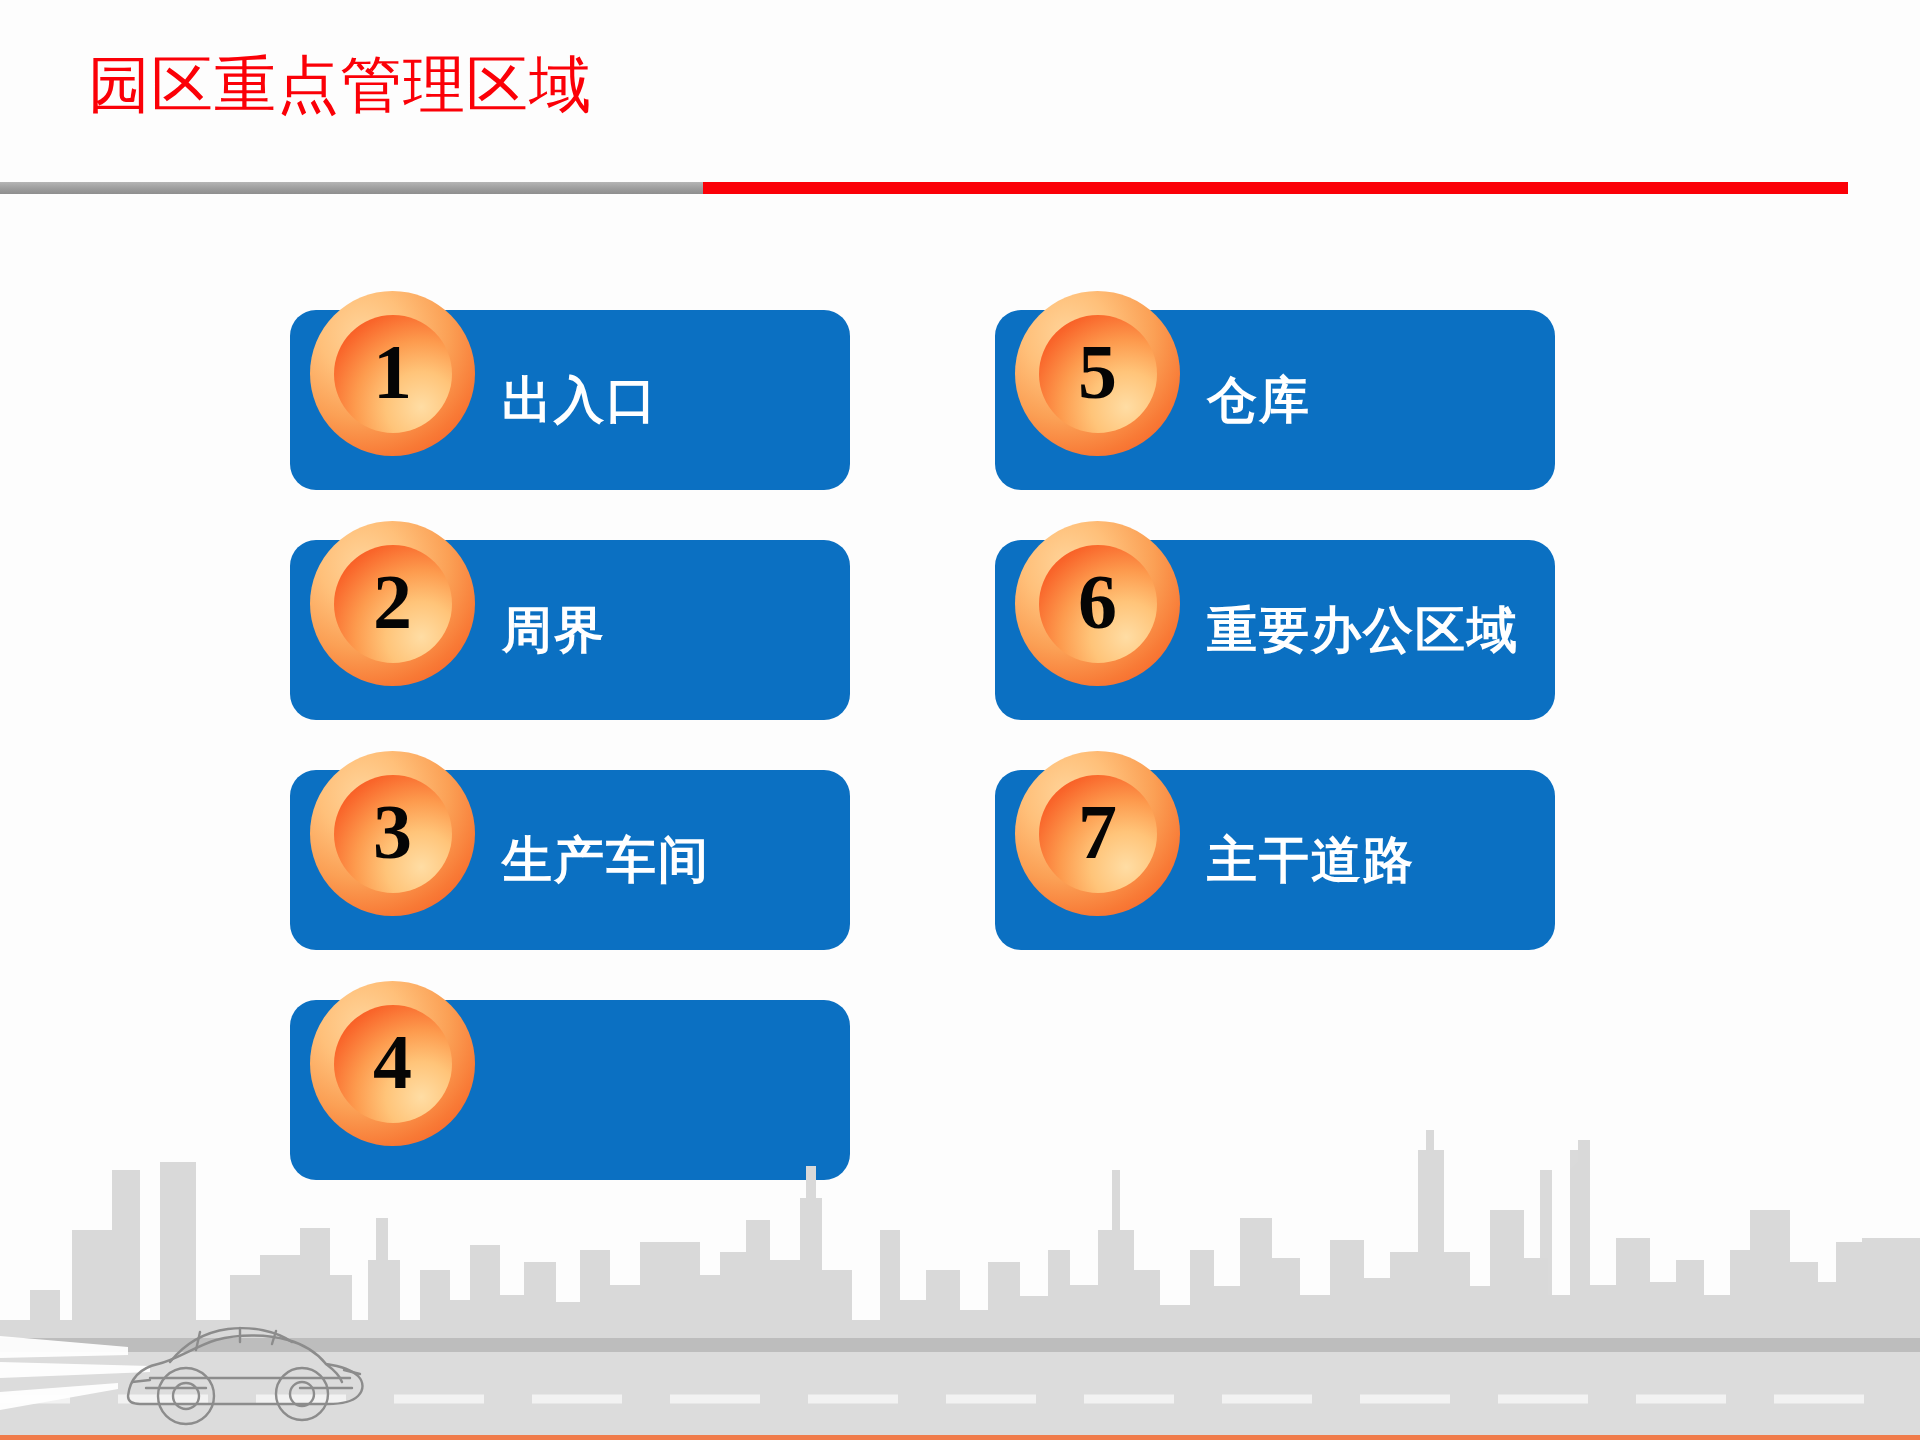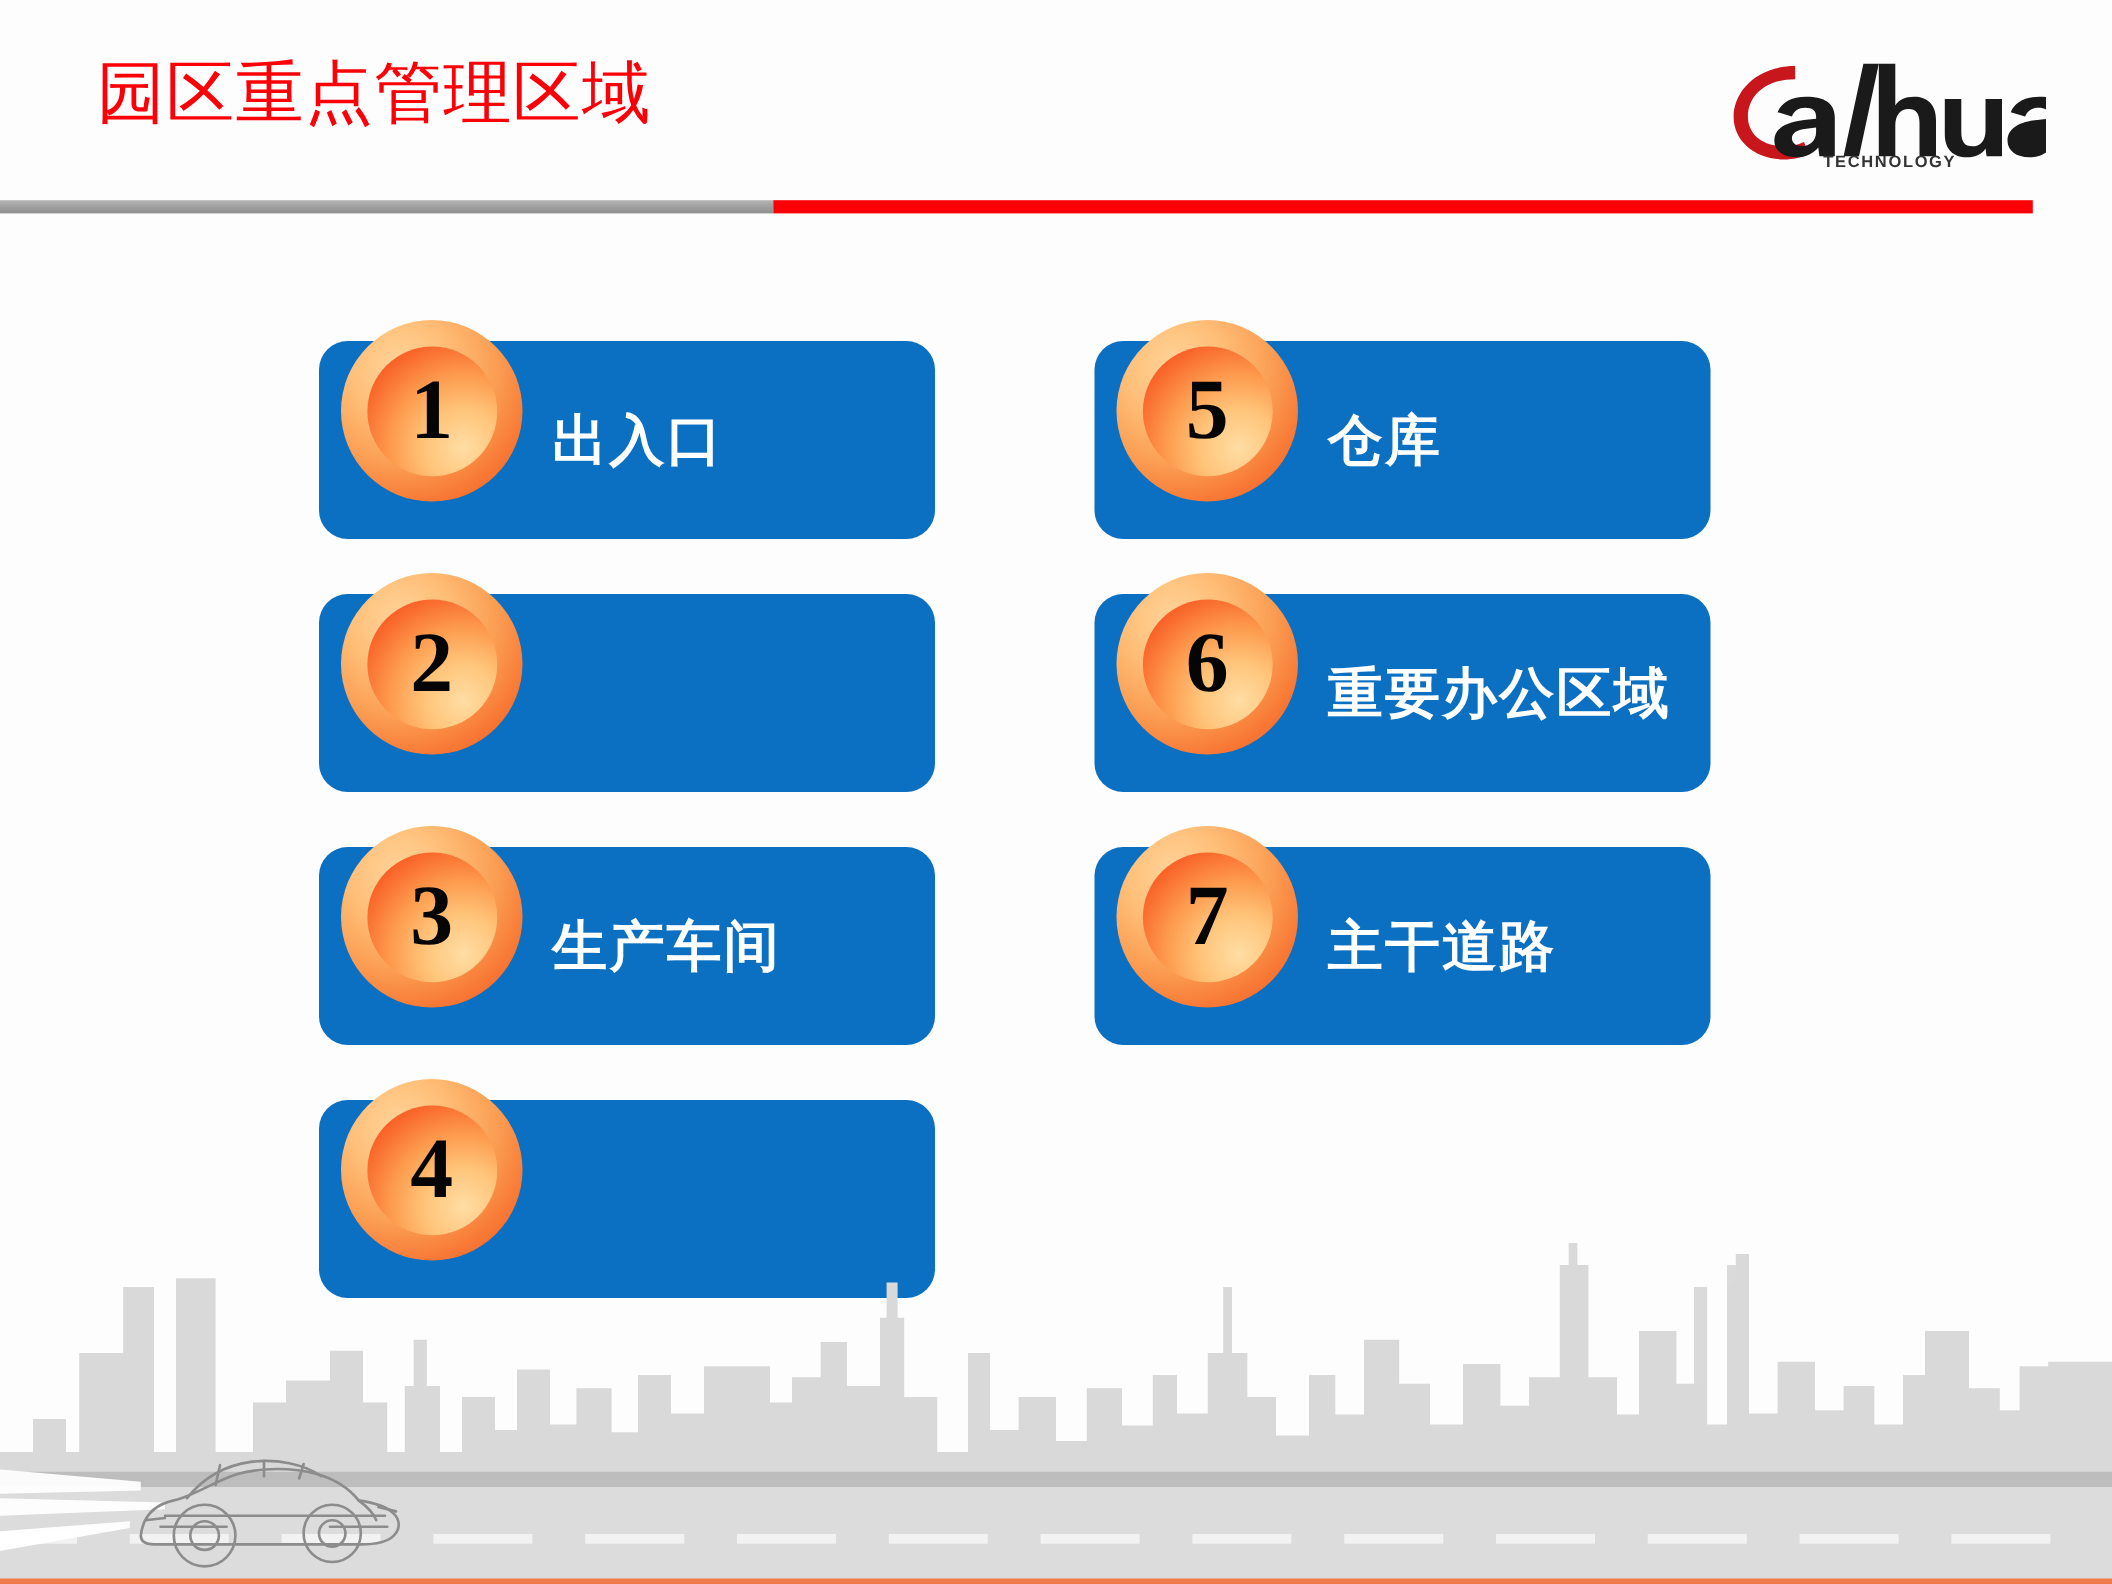--- a/index.html
+++ b/index.html
@@ -140,33 +140,20 @@
     background: #f07b4a;
   }
 </style>
 </head>
 <body>
 
 <div id="slide">
 
   <div id="page-title">园区重点管理区域</div>
 
-  <div id="logo">
-    <svg viewBox="0 0 290 110" xmlns="http://www.w3.org/2000/svg" aria-hidden="true">
-      <path d="M62 16 C26 16 6 40 6 62 C6 85 26 101 52 101 C60 101 68 99 74 96 L70 85 C64 88 58 89 52 89 C32 89 19 78 19 62 C19 44 34 28 62 28 Z" fill="#c8161d"></path>
-      <g fill="#1a1a1a">
-        <path d="M72 44 C58 44 49 50 46 58 L59 62 C61 57 65 54 71 54 C78 54 81 57 81 62 L81 64 L70 65 C53 67 43 73 43 84 C43 93 51 99 63 99 C72 99 79 95 83 90 L84 98 L98 98 L98 63 C98 50 89 44 72 44 Z M81 76 C81 84 75 89 68 89 C63 89 59 86 59 82 C59 77 63 74 72 73 L81 72 Z"></path>
-        <path d="M106 98 L120 98 L138 14 L124 14 Z"></path>
-        <path d="M138 98 L153 98 L153 70 C153 60 158 55 165 55 C172 55 175 59 175 68 L175 98 L190 98 L190 65 C190 51 182 44 170 44 C162 44 156 47 153 52 L153 14 L138 14 Z"></path>
-        <path d="M198 46 L198 78 C198 92 206 99 218 99 C226 99 232 96 235 91 L236 98 L250 98 L250 46 L235 46 L235 75 C235 84 230 89 223 89 C216 89 213 85 213 76 L213 46 Z"></path>
-        <path d="M284 44 C270 44 261 50 258 58 L271 62 C273 57 277 54 283 54 C290 54 293 57 293 62 L293 64 L282 65 C265 67 255 73 255 84 C255 93 263 99 275 99 C284 99 291 95 295 90 L296 98 L310 98 L310 63 C310 50 301 44 284 44 Z"></path>
-      </g>
-      <text x="148" y="108" font-family="Liberation Sans, sans-serif" font-size="15" font-weight="bold" letter-spacing="1.5" fill="#333333" text-anchor="middle">TECHNOLOGY</text>
-    </svg>
-  </div>
 
   <div class="divider-grey"></div>
   <div class="divider-red"></div>
 
   <div id="cards">
 
     <div class="card col-l row-1">
       <div class="badge">
         <div class="badge-inner">
           <span class="badge-num">1</span>
@@ -174,20 +161,21 @@
       </div>
       <div class="card-label">出入口</div>
     </div>
 
     <div class="card col-l row-2">
       <div class="badge">
         <div class="badge-inner">
           <span class="badge-num">2</span>
         </div>
       </div>
+      <div class="card-label">周界</div>
     </div>
 
     <div class="card col-l row-3">
       <div class="badge">
         <div class="badge-inner">
           <span class="badge-num">3</span>
         </div>
       </div>
       <div class="card-label">生产车间</div>
     </div>

